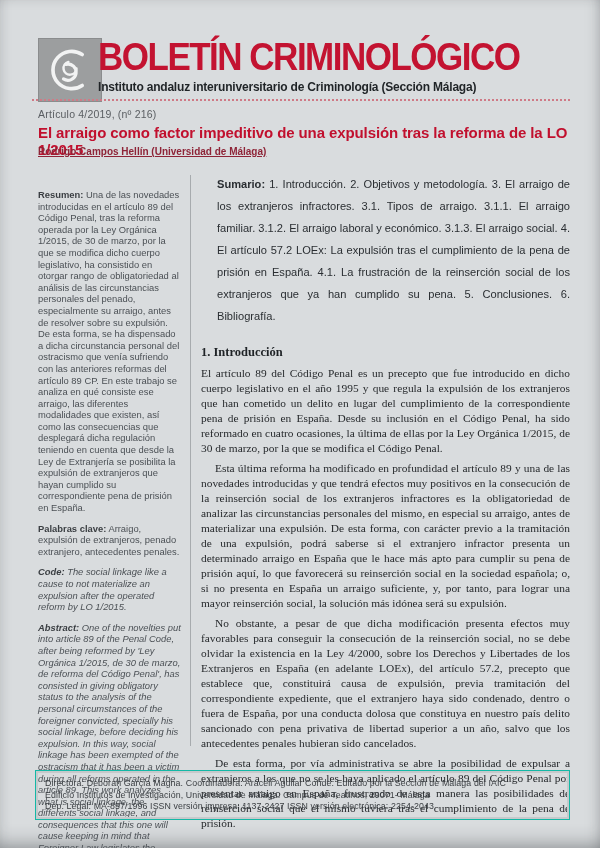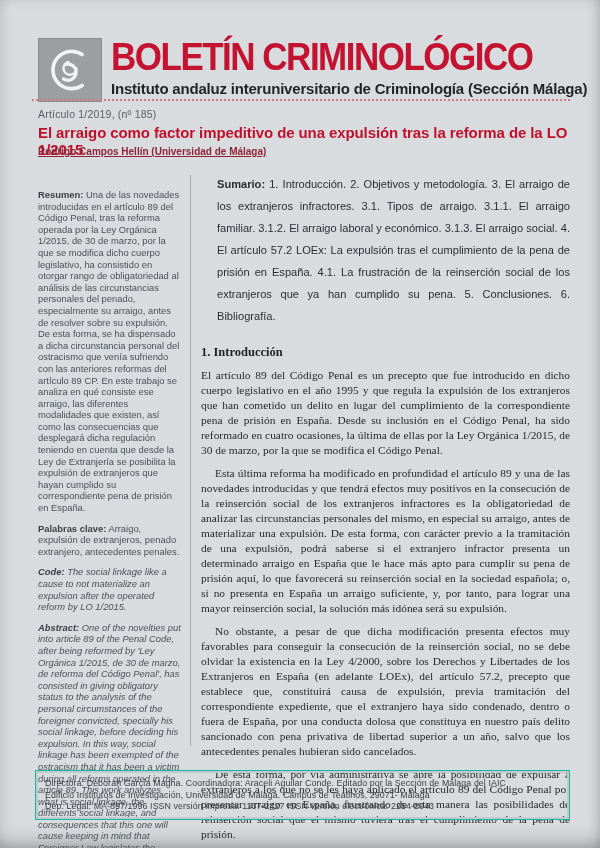--- a/index.html
+++ b/index.html
@@ -16,29 +16,29 @@
                inset 12px 0 16px -15px rgba(40,44,48,.18),
                inset 0 10px 14px -13px rgba(40,44,48,.18);
   }
   
   .masthead{position:absolute;left:38px;top:36px;right:32px;height:62px;}
   .logo-box{
     position:absolute;left:0;top:2px;width:62px;height:62px;
     background:#9c9e9f;border:1px solid #8a8c8d;
     display:flex;align-items:center;justify-content:center;
   }
-  .mast-text{position:absolute;left:73px;top:0;right:0;}
+  .mast-text{position:absolute;left:60px;top:0;right:0;}
   .mast-title{
     font-size:35px;line-height:36px;font-weight:bold;
     letter-spacing:-1.5px;color:#c31331;
     transform:scaleY(1.12);transform-origin:left top;
     white-space:nowrap;
   }
   .mast-sub{
-    margin-top:8px;font-size:15px;font-weight:bold;color:#1f2326;
+    margin-top:8px;font-size:12px;font-weight:bold;color:#1f2326;
     letter-spacing:-0.2px;white-space:nowrap;
   }
   .dotted-rule{
     position:absolute;left:32px;right:30px;top:99px;height:0;
     border-top:2px dotted #cf7a86;
   }
   .article-no{
     position:absolute;left:38px;top:108px;
     font-size:10.5px;color:#5a5e62;letter-spacing:.2px;
   }
@@ -75,21 +75,21 @@
   }
   .sumario .lbl{font-weight:bold;}
   .sec-heading{
     font-family:"Liberation Serif",serif;
     font-size:12.5px;font-weight:bold;color:#1f2326;
     margin:18px 0 6px 0;
   }
   .maincol .body-p{
     font-family:"Liberation Serif",serif;
     font-size:11.4px;line-height:15px;color:#26292c;
-    text-align:justify;margin:8px 0 5px 0;
+    text-align:justify;margin:0 0 5px 0;
   }
   .maincol .body-p.indent{text-indent:14px;}
   
   .footer-box{
     position:absolute;left:35px;right:30px;bottom:28px;
     border:1px solid #14b8a6;
     box-shadow:0 0 0 2px #c6c9cb inset;
     padding:7px 9px;
     font-size:8.8px;line-height:11.2px;color:#3a3e42;
     letter-spacing:.1px;
@@ -110,21 +110,21 @@
       </svg>
     </div>
     <div class="mast-text">
       <div class="mast-title">BOLETÍN CRIMINOLÓGICO</div>
       <div class="mast-sub">Instituto andaluz interuniversitario de Criminología (Sección Málaga)</div>
     </div>
   </div>
 
   <div class="dotted-rule"></div>
 
-  <div class="article-no">Artículo 1/2019, (nº 185)</div>
+  <div class="article-no">Artículo 4/2019, (nº 216)</div>
 
   <div class="art-title">El arraigo como factor impeditivo de una expulsión tras la reforma de la LO 1/2015</div>
   <div class="art-author">Rodrigo Campos Hellín (Universidad de Málaga)</div>
 
   <div class="columns">
 
     <div class="sidebar">
       <p><span class="lbl">Resumen:</span> <span>Una de las novedades introducidas en el artículo 89 del Código Penal, tras la reforma operada por la Ley Orgánica 1/2015, de 30 de marzo, por la que se modifica dicho cuerpo legislativo, ha consistido en otorgar rango de obligatoriedad al análisis de las circunstancias personales del penado, especialmente su arraigo, antes de resolver sobre su expulsión. De esta forma, se ha dispensado a dicha circunstancia personal del ostracismo que venía sufriendo con las anteriores reformas del artículo 89 CP. En este trabajo se analiza en qué consiste ese arraigo, las diferentes modalidades que existen, así como las consecuencias que desplegará dicha regulación teniendo en cuenta que desde la Ley de Extranjería se posibilita la expulsión de extranjeros que hayan cumplido su correspondiente pena de prisión en España.</span></p>
       <p><span class="lbl">Palabras clave:</span> <span>Arraigo, expulsión de extranjeros, penado extranjero, antecedentes penales.</span></p>
       <p class="en"><span class="lbl">Code:</span> <span>The social linkage like a cause to not materialize an expulsion after the operated reform by LO 1/2015.</span></p>

